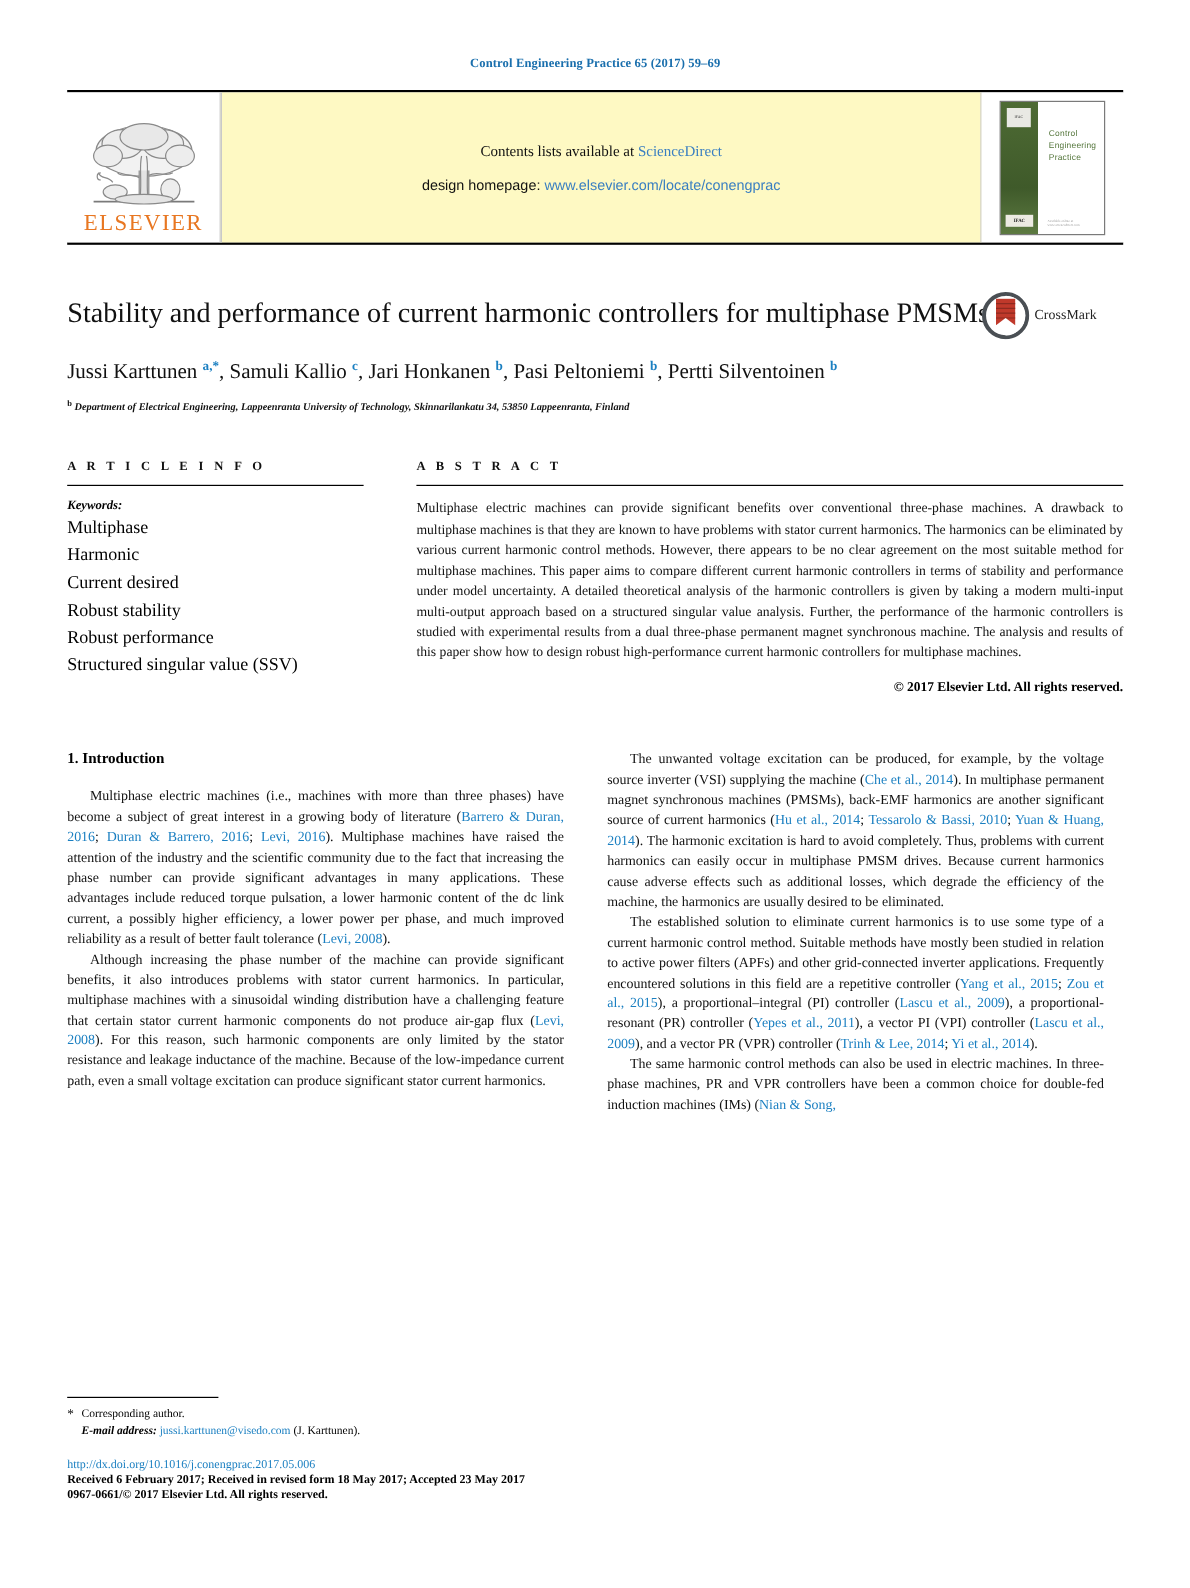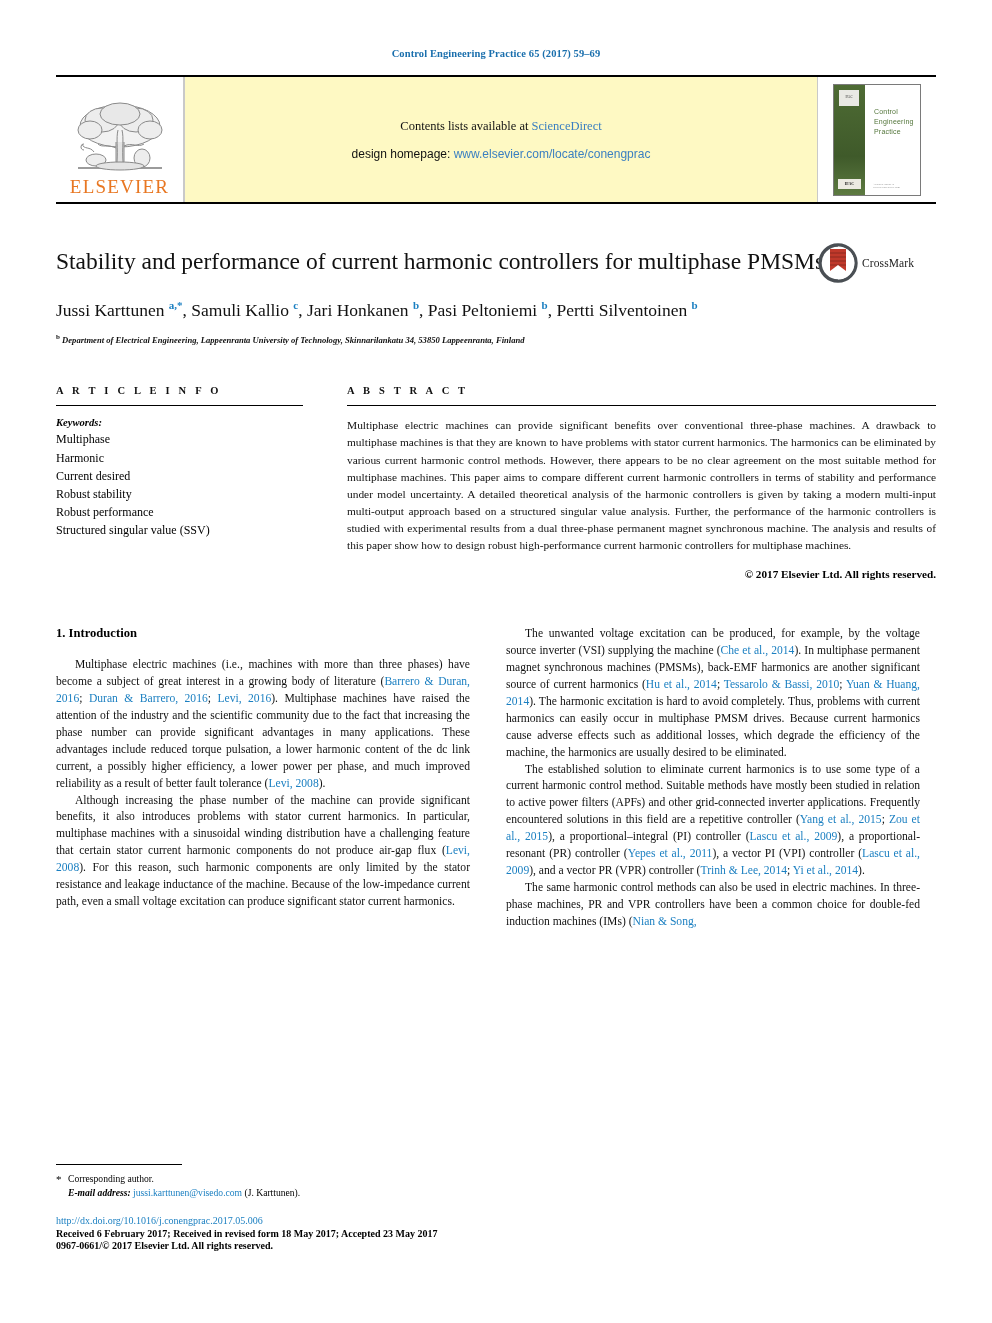--- a/index.html
+++ b/index.html
@@ -213,21 +213,21 @@
     color: #111;
     padding-bottom: 9px;
   }
   .rule { border-top: 1.6px solid #000; margin-bottom: 11px; }
   .kw-title {
     font-size: 10.6px;
     font-style: italic;
     font-weight: bold;
     margin-bottom: 2px;
   }
-  .kw-list { font-size: 12px; line-height: 1.52; }
+  .kw-list { font-size: 15px; line-height: 1.52; }
   .abstract-text {
     font-size: 11.4px;
     line-height: 1.50;
     text-align: justify;
     color: #111;
   }
   .copyright {
     text-align: right;
     font-size: 11.2px;
     font-weight: bold;

